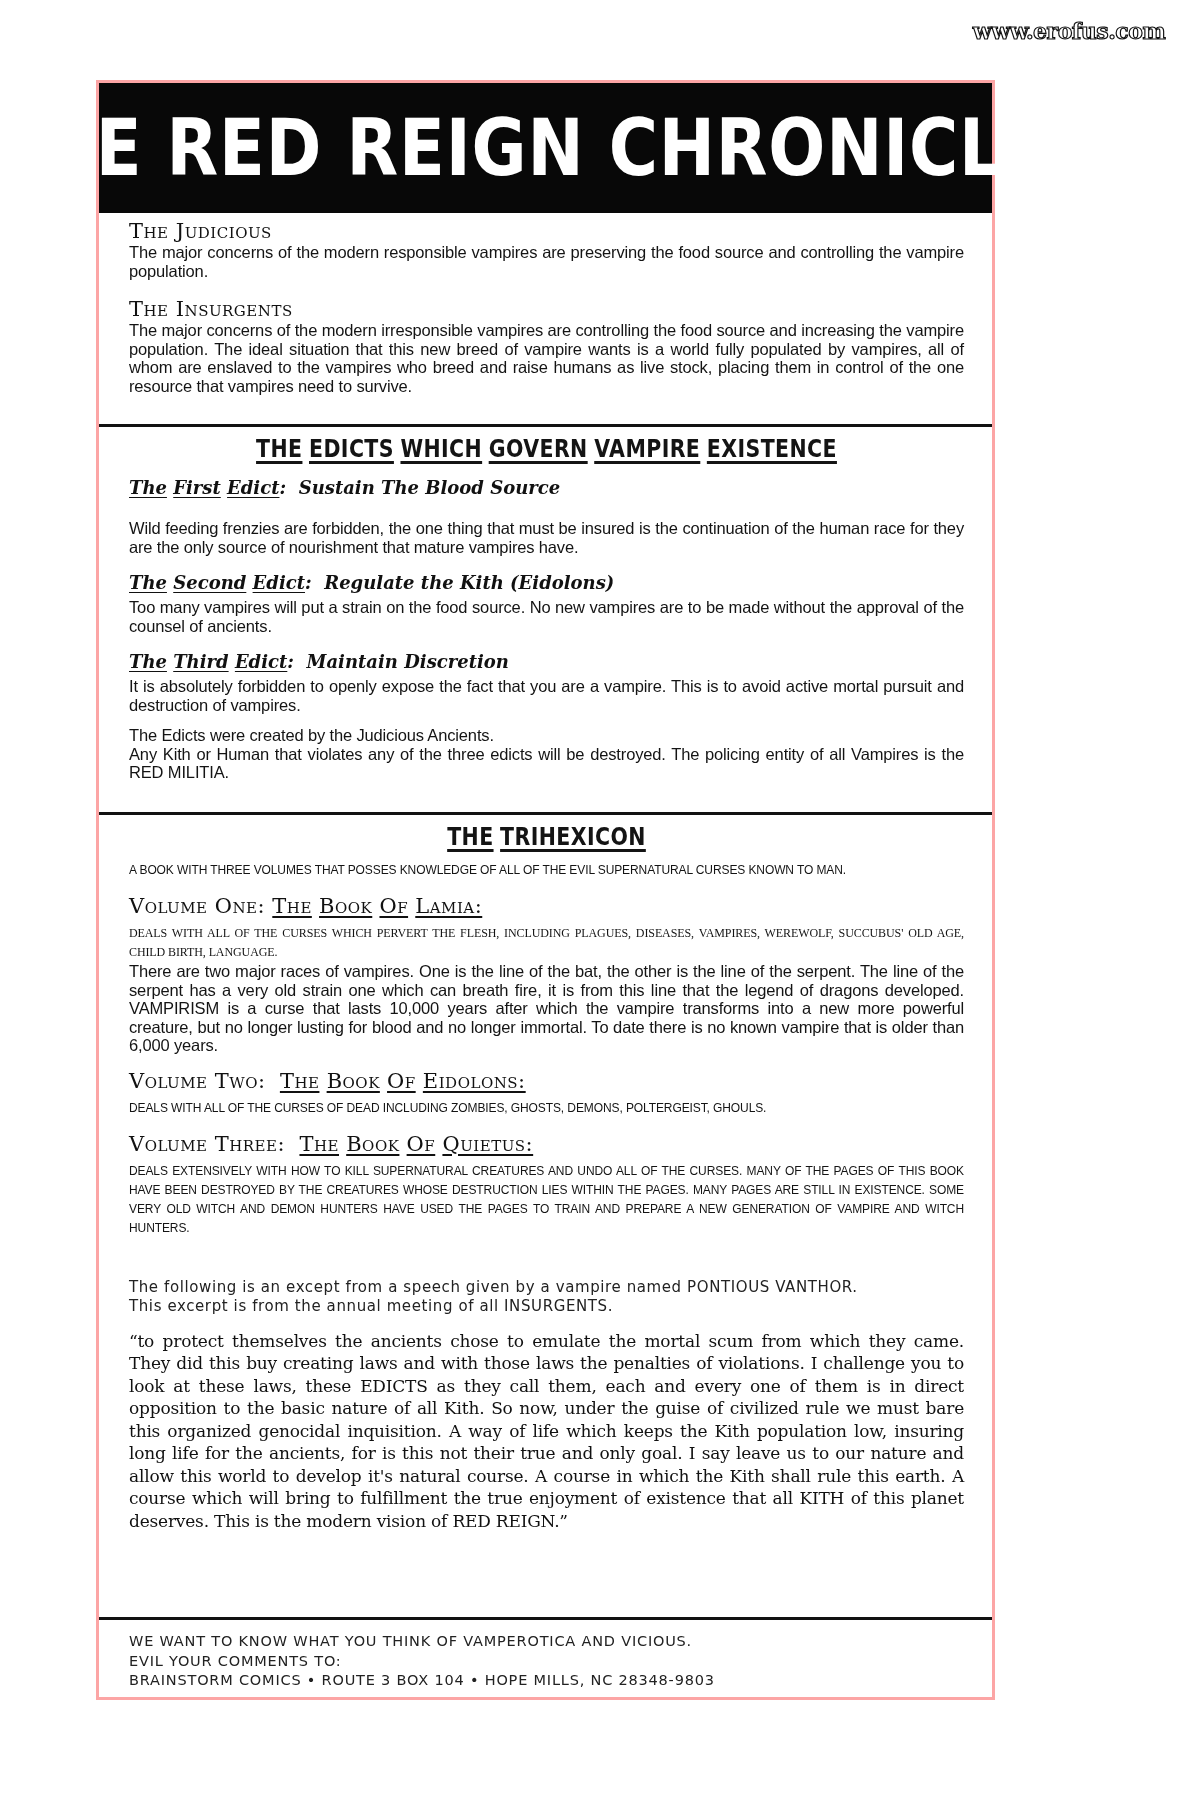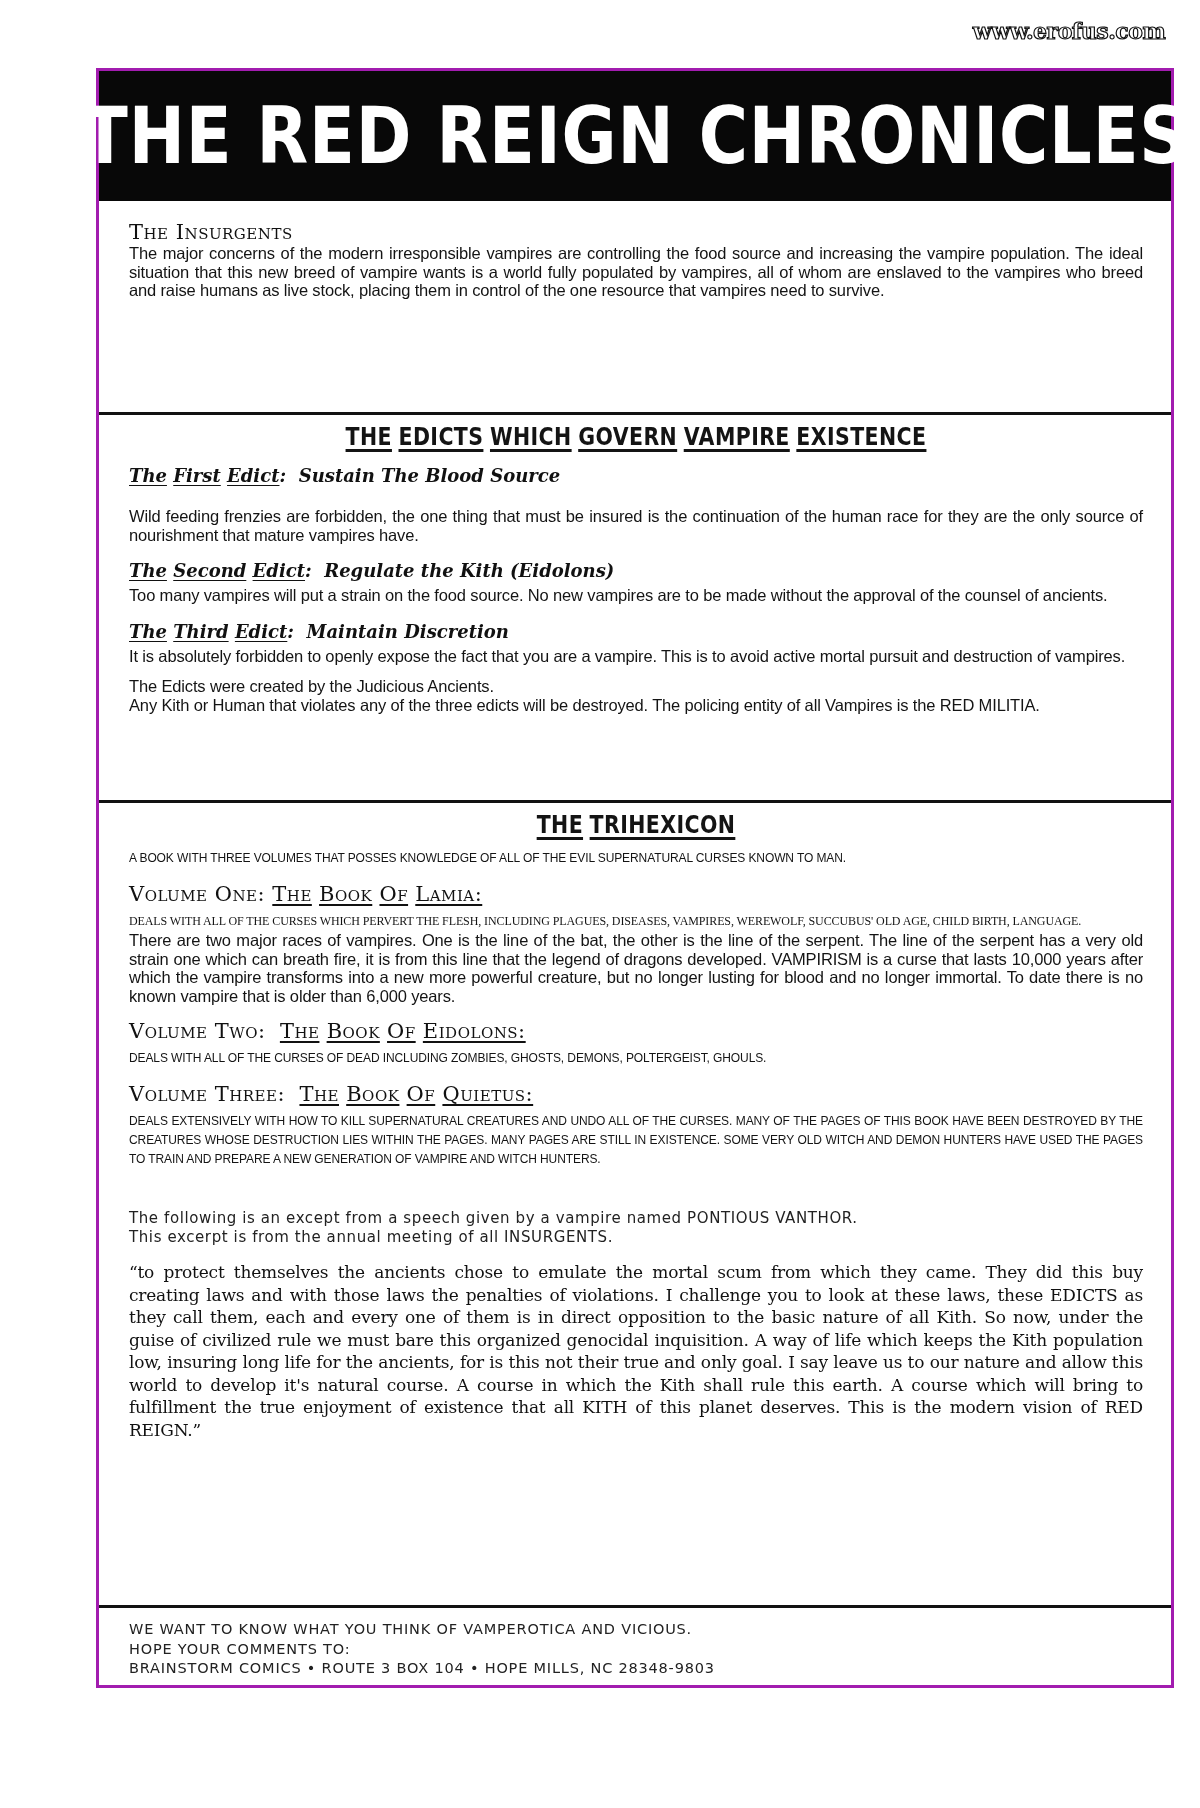--- a/index.html
+++ b/index.html
@@ -6,22 +6,22 @@
   body {
     width:1200px; height:1808px; background:#ffffff; position:relative; overflow:hidden;
     font-family:"Liberation Sans", sans-serif; color:#141414;
   }
   .watermark {
     position:absolute; top:18px; left:966px; width:206px;
     font-family:"DejaVu Serif", serif; font-weight:bold; font-size:22px; letter-spacing:-0.5px;
     color:#ffffff; -webkit-text-stroke:1.2px #111; text-align:center;
   }
   .page {
-    position:absolute; left:96px; top:68px; width:1078px; height:1620px;
-    border:3px solid #a21caf; box-sizing:border-box;
+    position:absolute; left:96px; top:80px; width:899px; height:1620px;
+    border:3px solid #fca5a5; box-sizing:border-box;
   }
   .title-bar {
     position:absolute; left:0; top:0; right:0; height:130px; background:#080808;
     display:flex; align-items:center; justify-content:center;
   }
   .title-bar h1 {
     margin:0; color:#fff; font-family:"DejaVu Sans", sans-serif; font-weight:bold;
     font-size:78px; letter-spacing:1px; transform:scaleX(0.86); white-space:nowrap;
   }
   .section { position:absolute; left:0; right:0; box-sizing:border-box; padding:0 28px 0 30px; }
@@ -70,20 +70,24 @@
 
 <div class="watermark">www.erofus.com</div>
 
 <div class="page">
 
   <div class="title-bar">
     <h1>THE RED REIGN CHRONICLES</h1>
   </div>
 
   <div class="section sec1">
+    <div>
+      <div class="uncial" style="margin-top:4px;">The Judicious</div>
+      <p class="body">The major concerns of the modern responsible vampires are preserving the food source and controlling the vampire population.</p>
+    </div>
     <div style="margin-top:17px;">
       <div class="uncial">The Insurgents</div>
       <p class="body">The major concerns of the modern irresponsible vampires are controlling the food source and increasing the vampire population.  The ideal situation that this new breed of vampire wants is a world fully populated by vampires, all of whom are enslaved to the vampires who breed and raise humans as live stock, placing them in control of the one resource that vampires need to survive.</p>
     </div>
   </div>
   <div class="divider d1"></div>
 
   <div class="section sec2">
     <h2 class="center-head" style="margin-top:5px;">
       <span>THE</span><span>EDICTS</span><span>WHICH</span><span>GOVERN</span><span>VAMPIRE</span><span>EXISTENCE</span>
@@ -149,16 +153,16 @@
     <div style="margin-top:40px;">
       <p class="intro">The following is an except from a speech given by a vampire named PONTIOUS VANTHOR.</p>
       <p class="intro">This excerpt is from the annual meeting of all INSURGENTS.</p>
       <p class="quote" style="margin-top:14px;">“to protect themselves the ancients chose to emulate the mortal scum from which they came.  They did this buy creating laws and with those laws the penalties of violations.  I challenge you to look at these laws, these EDICTS as they call them, each and every one of them is in direct opposition to the basic nature of all Kith.  So now, under the guise of civilized rule we must bare this organized genocidal inquisition.  A way of life which keeps the Kith population low, insuring long life for the ancients, for is this not their true and only goal.  I say leave us to our nature and allow this world to develop it's natural course.  A course in which the Kith shall rule this earth.  A course which will bring to fulfillment the true enjoyment of existence that all KITH of this planet deserves.  This is the modern vision of RED REIGN.”</p>
     </div>
   </div>
   <div class="divider d3"></div>
 
   <div class="section footer" style="padding-top:10px;">
     <p class="foot">WE WANT TO KNOW WHAT YOU THINK OF VAMPEROTICA AND VICIOUS.</p>
-    <p class="foot">HOPE YOUR COMMENTS TO:</p>
+    <p class="foot">EVIL YOUR COMMENTS TO:</p>
     <p class="foot">BRAINSTORM COMICS • ROUTE 3  BOX 104 • HOPE MILLS, NC 28348-9803</p>
   </div>
 </div>
 
 </body></html>

